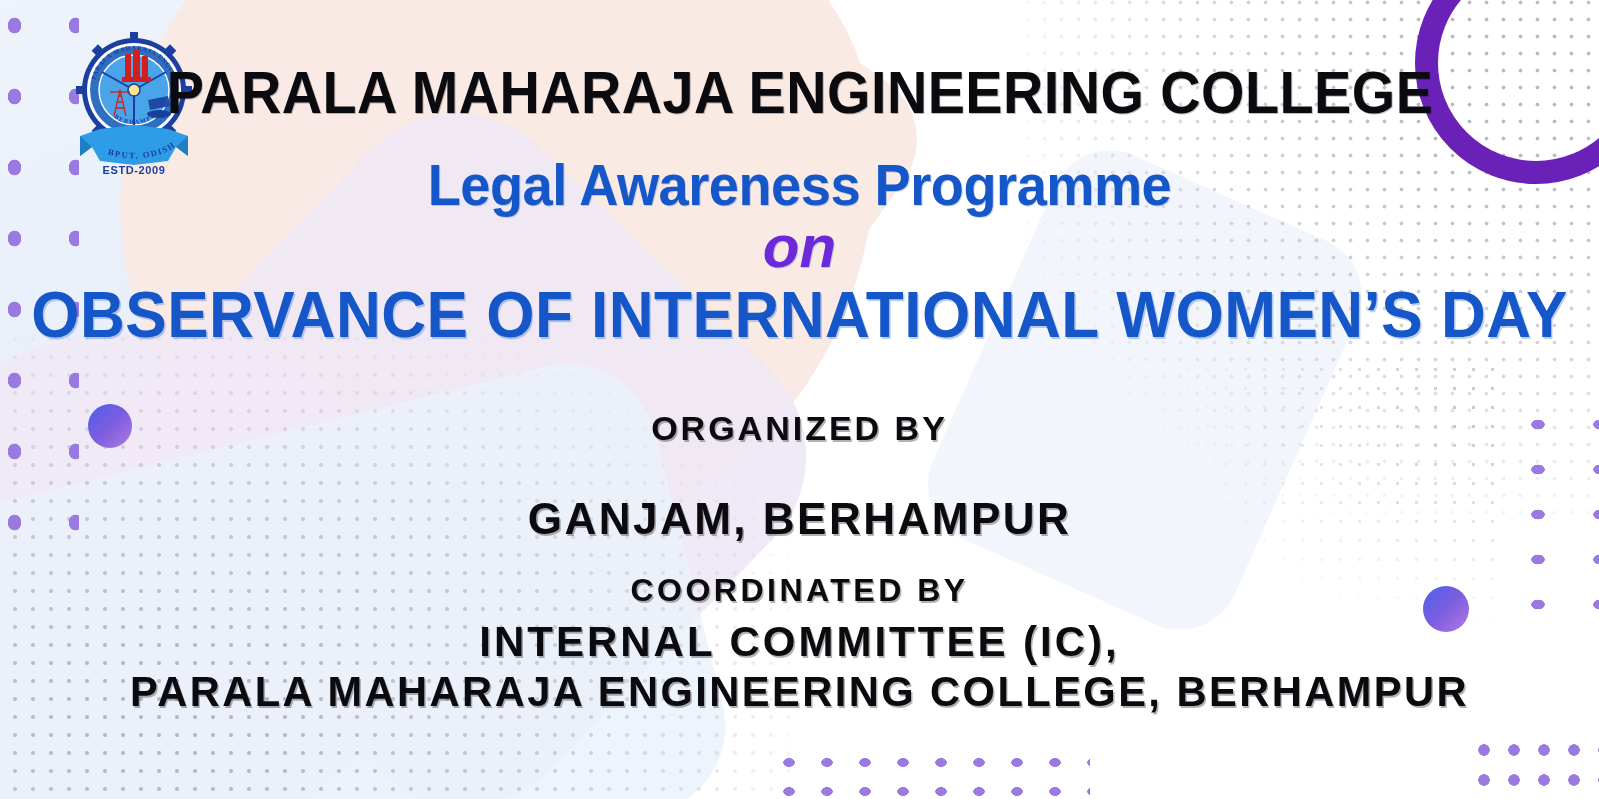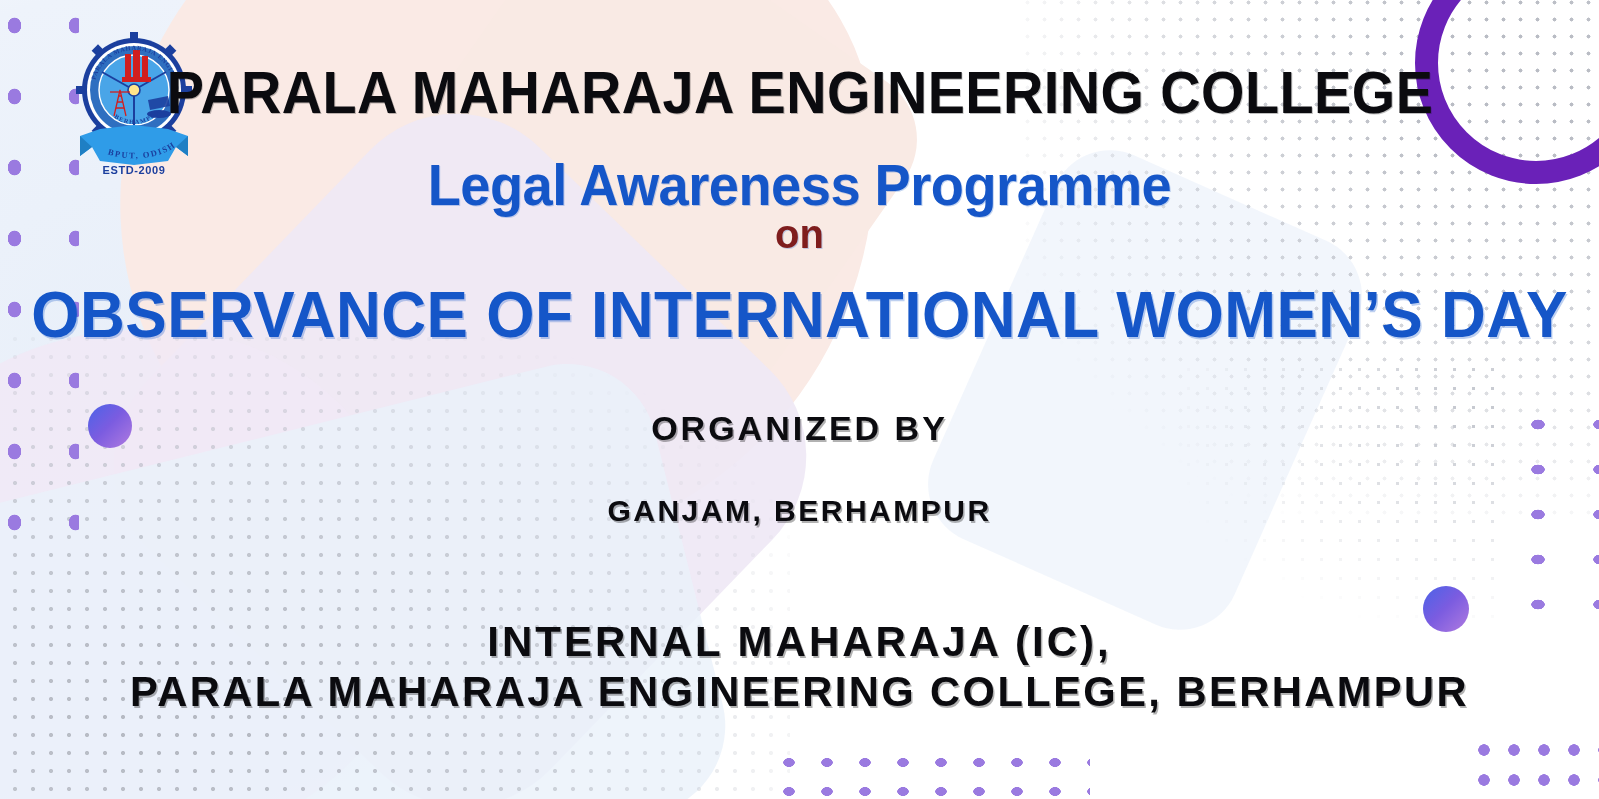--- a/index.html
+++ b/index.html
@@ -247,23 +247,24 @@
     color: #1556c8;
     letter-spacing: -0.5px;
     transform: scaleX(0.95);
     text-shadow: 1px 1px 0 rgba(21,86,200,.25);
   }
   .prog-on {
     position: absolute;
     left: 0; right: 0;
     top: 212px;
     font-weight: bold;
-    font-size: 40px;
-    color: #7f1d1d;
+    font-size: 60px;
+    color: #6d28d9;
     text-shadow: 1px 1px 0 rgba(21,86,200,.25);
+    font-style: italic;
   }
 
   .observance {
     position: absolute;
     left: 0; right: 0;
     top: 278px;
     font-weight: bold;
     font-size: 64px;
     color: #1556c8;
     white-space: nowrap;
@@ -275,21 +276,21 @@
   .sub-small {
     position: absolute;
     left: 0; right: 0;
     font-weight: bold;
     color: #0b0b0f;
     letter-spacing: 3px;
     text-shadow: 1.5px 1.5px 0 rgba(0,0,0,.3);
   }
   .organized-by   { top: 385px; font-size: 34px; margin-top: 24px; }
   .dlsa           { top: 436px; font-size: 44px; letter-spacing: 2.5px; }
-  .ganjam         { top: 494px; font-size: 30px; letter-spacing: 2.5px; }
+  .ganjam         { top: 494px; font-size: 44px; letter-spacing: 2.5px; }
   .coordinated-by { top: 572px; font-size: 32px; letter-spacing: 3.5px; }
   .ic             { top: 618px; font-size: 42px; letter-spacing: 3px; }
   .pmec           { top: 668px; font-size: 42px; letter-spacing: 2.5px; white-space: nowrap; transform: scaleX(0.99); }
 </style>
 </head>
 <body>
 
 <div id="banner">
 
   <div class="bg-layer">
@@ -393,17 +394,18 @@
 
     <div class="prog-line">Legal Awareness Programme</div>
 
     <div class="prog-on">on</div>
 
     <div class="observance">OBSERVANCE OF INTERNATIONAL WOMEN’S DAY</div>
 
     <div class="sub-small organized-by">ORGANIZED BY</div>
     <div class="sub-small ganjam">GANJAM, BERHAMPUR</div>
 
-    <div class="sub-small ic">INTERNAL MAHARAJA (IC),</div>
+    <div class="sub-small coordinated-by">COORDINATED BY</div>
+    <div class="sub-small ic">INTERNAL COMMITTEE (IC),</div>
     <div class="sub-small pmec">PARALA MAHARAJA ENGINEERING COLLEGE, BERHAMPUR</div>
 
   </div>
 </div>
 
 </body></html>

